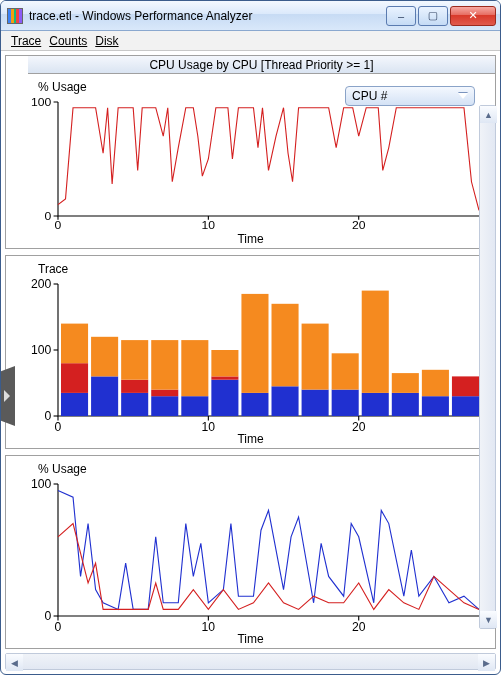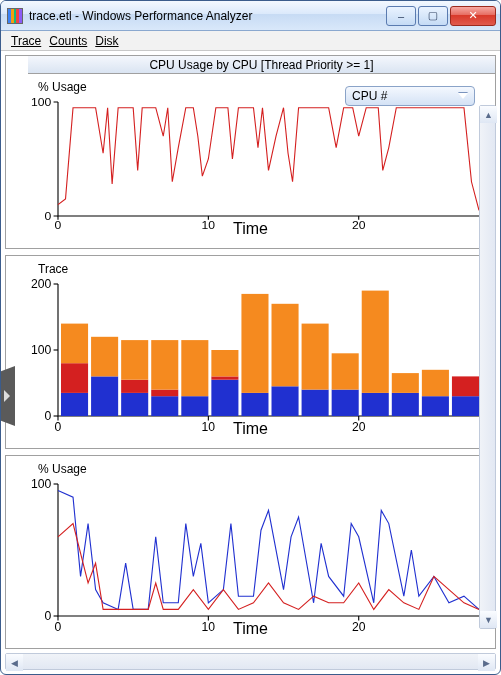--- a/index.html
+++ b/index.html
@@ -137,24 +137,24 @@
   .y-label {
     position:absolute; left:32px; top:6px;
     font-size:12px;
   }
   .chart-area {
     position: absolute;
     left: 52px; right: 16px; top: 28px; bottom: 32px;
   }
   .x-label {
     position: absolute;
-    bottom: 10px;
+    bottom: 2px;
     left: 0; right: 0;
     text-align: center;
-    font-size: 16px;
+    font-size: 12px;
   }
   svg { width: 100%; height: 100%; overflow: visible; }
   .axis { stroke:#000; stroke-width:1; fill:none; }
   .tick-text { font-size:11px; fill:#000; }
   
   .scroll-v {
     position: absolute;
     right: 4px; top: 54px; bottom: 24px;
     width: 17px;
     background: linear-gradient(to right,#f0f3f8,#e2e8f3);

